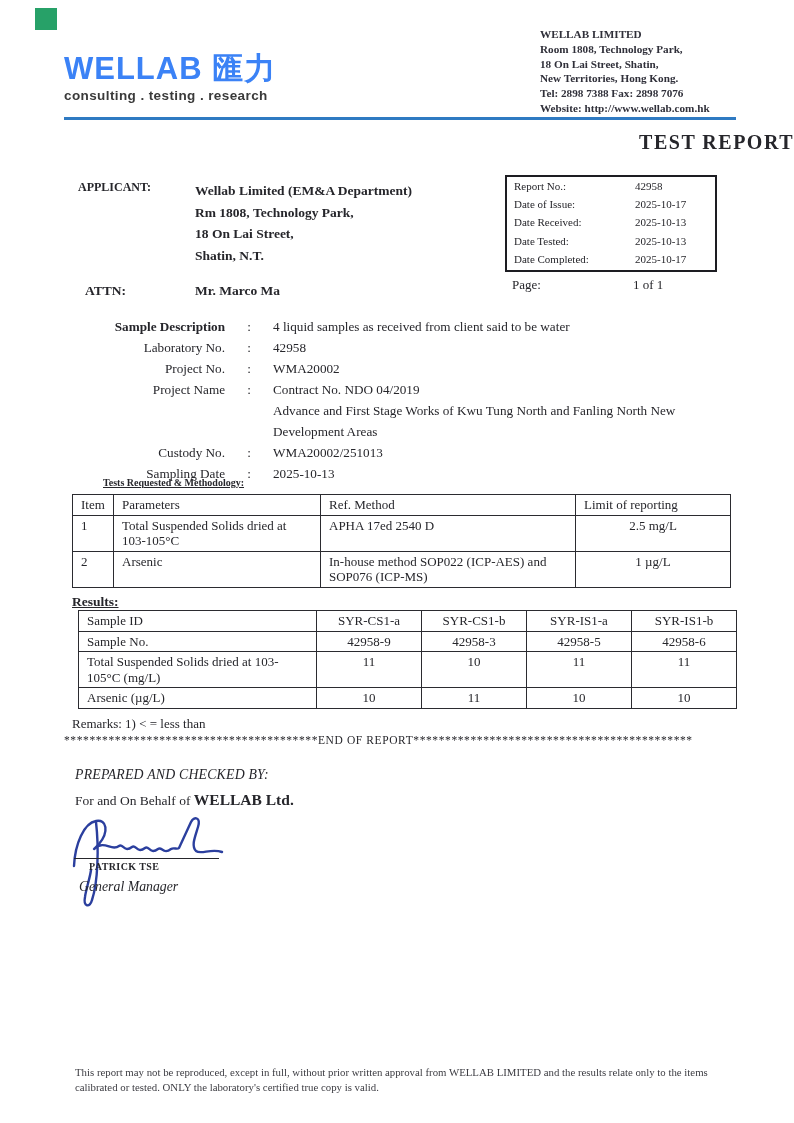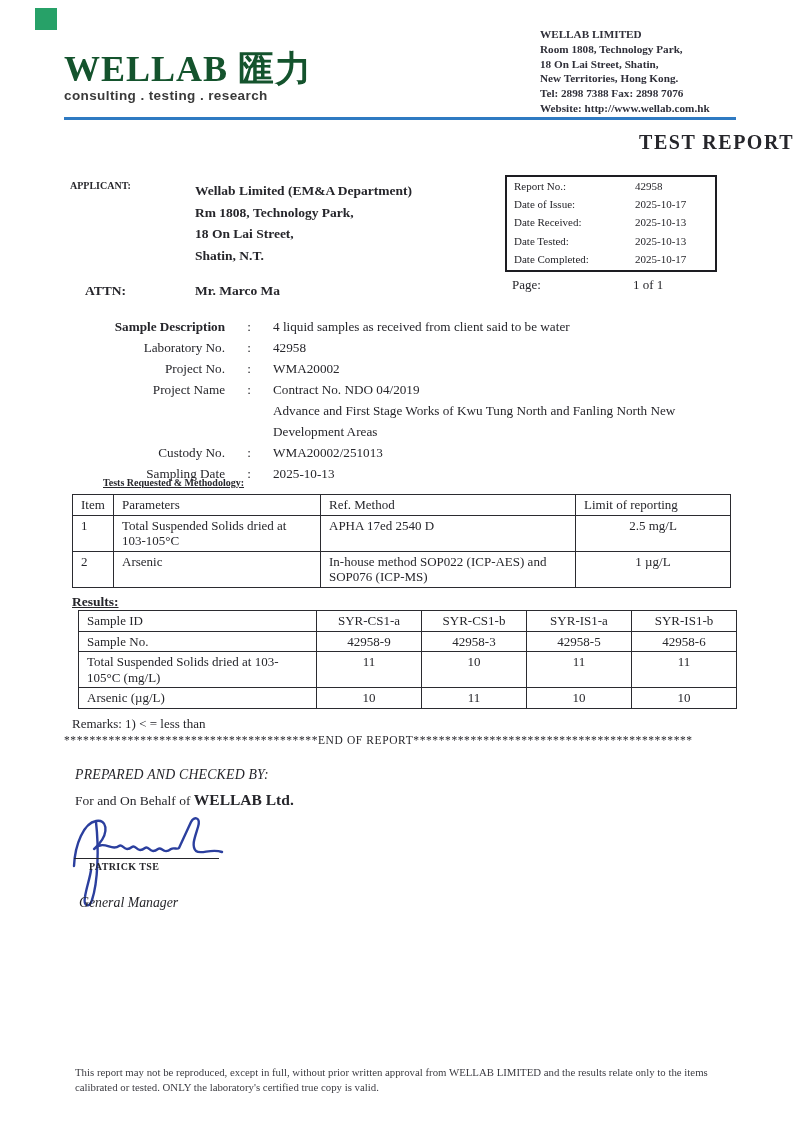--- a/index.html
+++ b/index.html
@@ -2,34 +2,34 @@
 <html><head>
 <meta charset="utf-8">
 <style>
   html,body{margin:0;padding:0;background:#ffffff;}
   .page{position:relative;width:794px;height:1123px;background:#ffffff;overflow:hidden;
         font-family:"Liberation Serif",serif;color:#26262b;}
 
   .corner-mark{position:absolute;left:35px;top:8px;width:22px;height:22px;background:#27a168;}
 
   .logo{position:absolute;left:64px;top:52px;}
-  .logo-brand{font-family:Liberation Serif, serif;font-weight:bold;font-size:36px;
-              color:#14532d;letter-spacing:1px;line-height:34px;}
+  .logo-brand{font-family:Liberation Sans, sans-serif;font-weight:bold;font-size:31px;
+              color:#3b82f6;letter-spacing:1px;line-height:34px;}
   .logo-tagline{font-family:"Liberation Sans",sans-serif;font-weight:bold;font-size:13.5px;
                 color:#3a3a3a;letter-spacing:0.4px;margin-top:2px;}
 
   .company-address{position:absolute;left:540px;top:27px;width:215px;font-size:11.2px;
                    line-height:14.8px;font-weight:bold;color:#30303a;}
 
   .header-rule{position:absolute;left:64px;top:117px;width:672px;height:3px;background:#2f7ac2;}
 
   .page-title{position:absolute;left:0;top:131px;width:794px;text-align:right;
               font-size:20px;font-weight:bold;letter-spacing:1.5px;}
 
-  .applicant-label{position:absolute;left:70px;top:180px;font-weight:bold;font-size:10px;}
+  .applicant-label{position:absolute;left:78px;top:180px;font-weight:bold;font-size:12px;}
   .applicant-lines{position:absolute;left:195px;top:180px;font-weight:bold;font-size:13.5px;line-height:21.5px;}
   .attn-label{position:absolute;left:85px;top:283px;font-weight:bold;font-size:13.5px;}
   .attn-value{position:absolute;left:195px;top:283px;font-weight:bold;font-size:13.5px;}
 
   .report-box{position:absolute;left:505px;top:175px;width:212px;height:97px;
               border:2.5px solid #1d1d22;box-sizing:border-box;padding-top:3px;}
   .report-row{position:relative;height:18.2px;font-size:11px;}
   .report-row .lbl{position:absolute;left:7px;}
   .report-row .val{position:absolute;left:128px;}
   .page-row{position:absolute;left:505px;top:277px;width:212px;font-size:13px;}
@@ -61,21 +61,21 @@
   .stars{position:absolute;left:64px;top:734px;width:672px;font-size:11.5px;
          white-space:nowrap;overflow:hidden;letter-spacing:0.6px;}
 
   .prepared{position:absolute;left:75px;top:767px;font-style:italic;font-size:13.8px;letter-spacing:0.2px;}
   .behalf{position:absolute;left:75px;top:791px;font-size:13.5px;}
   .behalf .co{font-weight:bold;font-size:15.5px;}
 
   .sig-svg{position:absolute;left:64px;top:810px;}
   .sig-line{position:absolute;left:74px;top:858px;width:145px;border-top:1.4px solid #26262b;}
   .sig-name{position:absolute;left:89px;top:861px;font-weight:bold;font-size:10px;letter-spacing:0.4px;}
-  .sig-title{position:absolute;left:79px;top:879px;font-style:italic;font-size:13.8px;margin-top:16px;}
+  .sig-title{position:absolute;left:79px;top:879px;font-style:italic;font-size:13.8px;}
 
   .footer-note{position:absolute;left:75px;top:1065px;width:664px;font-size:10.8px;
                line-height:15px;color:#3c3c42;}
 </style>
 </head>
 <body>
 
 <div class="page">
 
   <div class="corner-mark"></div>

